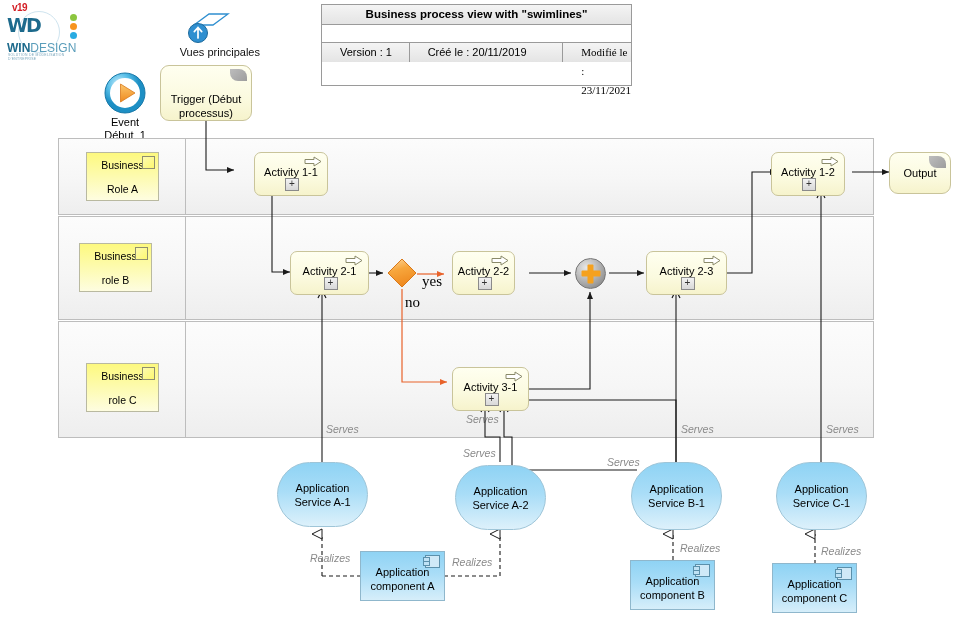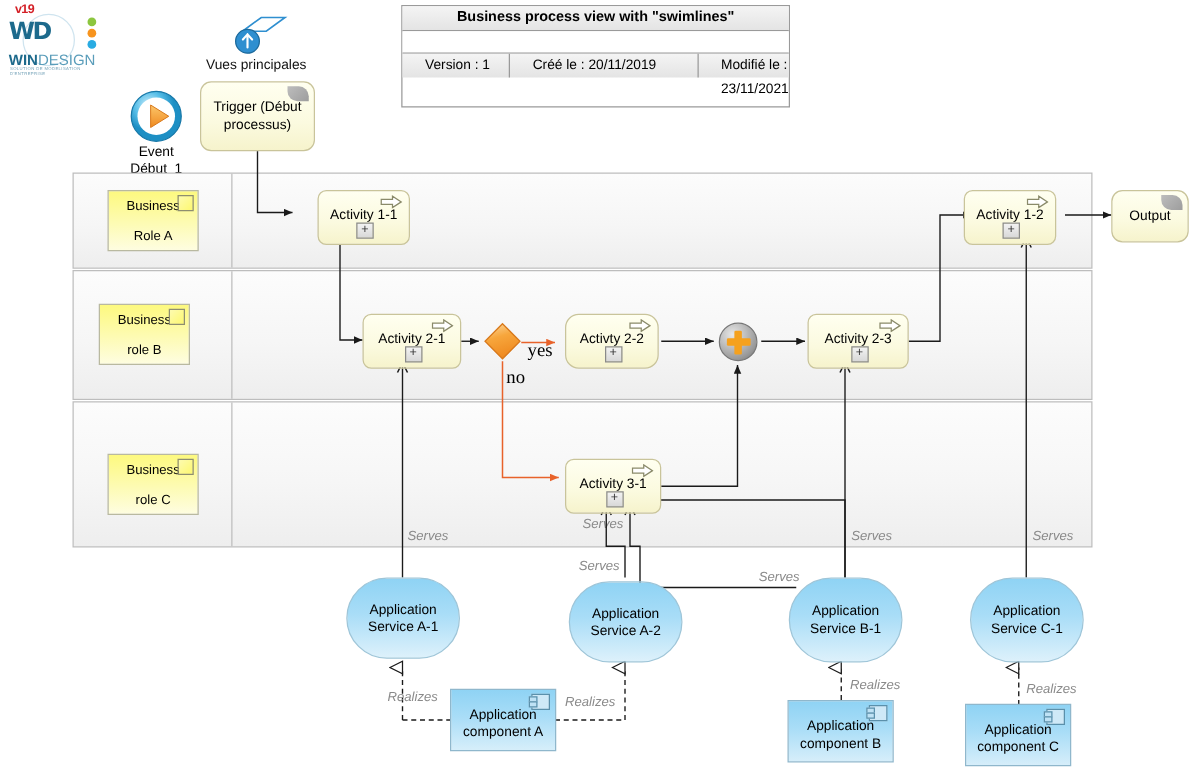--- a/index.html
+++ b/index.html
@@ -19,36 +19,36 @@
   #logo .dots i{display:block;width:7px;height:7px;border-radius:50%;margin-bottom:2px;}
   #logo .d1{background:#8cc63f;}
   #logo .d2{background:#f7941e;}
   #logo .d3{background:#29abe2;}
   #logo .win{position:absolute;left:3px;top:39px;font-size:12px;font-weight:bold;color:#1d6a8c;letter-spacing:0px;}
   #logo .win b{color:#1d6a8c;}
   #logo .win span{color:#5a9dba;font-weight:normal;text-align:right;}
   #logo .tag{position:absolute;left:4px;top:51px;font-size:3.4px;color:#7aa6bb;letter-spacing:0.3px;}
 
   
-  #vues{left:150px;top:12px;width:110px;height:52px;text-align:center;}
+  #vues{left:150px;top:12px;width:110px;height:52px;text-align:right;}
   #vues .vicon{position:relative;width:54px;height:32px;margin:0 auto;}
   #vues .vlabel{font-size:11px;color:#111;margin-top:2px;white-space:nowrap;}
 
   
   #titleblock{left:321px;top:4px;width:309px;height:80px;border:1px solid #9a9a9a;background:#fff;}
   #titleblock .tbrow{border-bottom:1px solid #9a9a9a;}
   #titleblock .tb-title{height:19px;line-height:19px;text-align:center;font-size:11.5px;font-weight:bold;
         color:#000;background:linear-gradient(#f4f4f4,#e4e4e4);}
   #titleblock .tb-blank{height:17px;background:#fff;}
   #titleblock .tb-proj{height:22px;line-height:22px;padding-left:7px;font-size:11px;background:#fff;color:#000;}
   #titleblock .tb-meta{height:19px;display:flex;background:linear-gradient(#f4f4f4,#e4e4e4);}
   #titleblock .tb-meta div{line-height:19px;font-size:11px;padding-left:18px;color:#000;}
   #titleblock .m1{width:78px;border-right:1px solid #9a9a9a;}
   #titleblock .m2{width:153px;border-right:1px solid #9a9a9a;}
-  #titleblock .m3{flex:1;}
+  #titleblock .m3{flex:1;font-family:Liberation Serif, serif;}
 
   
   #pool{left:58px;top:138px;width:816px;height:300px;}
   .lane{position:absolute;left:0;width:816px;border:1px solid #bdbdbd;box-sizing:border-box;
         background:linear-gradient(to bottom,#fcfcfc 0%,#f6f6f6 55%,#eeeeee 100%);}
   .lane.l1{top:0;height:77px;}
   .lane.l2{top:78px;height:104px;}
   .lane.l3{top:183px;height:117px;}
   .lane-head{position:absolute;left:0;top:0;width:127px;height:100%;
              border-right:1px solid #bdbdbd;box-sizing:border-box;}
@@ -173,21 +173,21 @@
     <circle cx="21" cy="21" r="20" fill="url(#evgrad)" stroke="#1878a8" stroke-width="1"></circle>
     <circle cx="21" cy="21" r="15" fill="#ffffff"></circle>
     <path d="M16.5 12 L31 21 L16.5 30 Z" fill="url(#plgrad)" stroke="#d8781a" stroke-width="0.8"></path>
   </svg>
 </div>
 <div class="abs" style="left:82px;top:116px;width:86px;text-align:center;font-size:11px;line-height:13px;color:#000;">
   <div>Event</div>
   <div>Début_1</div>
 </div>
 
-<div class="evt" style="left:160px;top:65px;width:92px;height:56px;">
+<div class="evt" style="left:160px;top:65px;width:92px;height:56px;align-items:flex-end;">
   <div class="fold"></div>
   <div>
     <span>Trigger (Début</span><br>
     <span>processus)</span>
   </div>
 </div>
 
 <div class="abs" id="pool">
 
   <div class="lane l1">
@@ -305,21 +305,21 @@
 </div>
 
 <div class="act" style="left:290px;top:251px;width:79px;height:44px;">
   <span class="alabel">Activity 2-1</span>
   <svg class="arrw" viewBox="0 0 18 11">
       <path d="M1,3.5 L10,3.5 L10,1 L17,5.5 L10,10 L10,7.5 L1,7.5 Z" fill="#ffffff" stroke="#8a8a6a" stroke-width="1"></path>
     </svg>
   <span class="plus">+</span>
 </div>
 
-<div class="act" style="left:452px;top:251px;width:75px;height:44px;border-radius:11px;">
+<div class="act" style="left:452px;top:251px;width:63px;height:44px;">
   <span class="alabel">Activty 2-2</span>
   <svg class="arrw" viewBox="0 0 18 11">
       <path d="M1,3.5 L10,3.5 L10,1 L17,5.5 L10,10 L10,7.5 L1,7.5 Z" fill="#ffffff" stroke="#8a8a6a" stroke-width="1"></path>
     </svg>
   <span class="plus">+</span>
 </div>
 
 <div class="act" style="left:646px;top:251px;width:81px;height:44px;">
   <span class="alabel">Activity 2-3</span>
   <svg class="arrw" viewBox="0 0 18 11">

